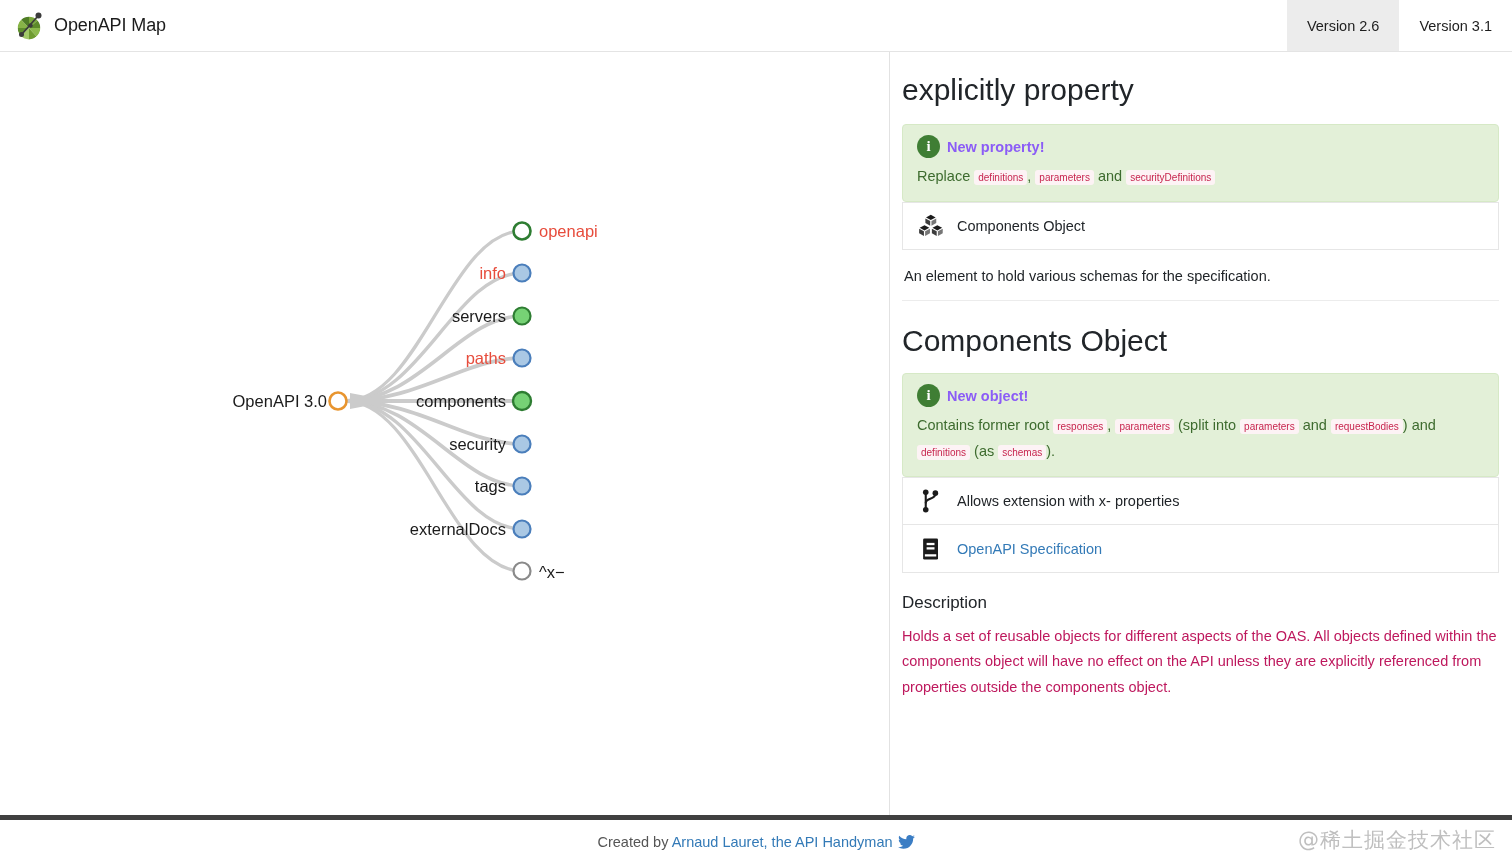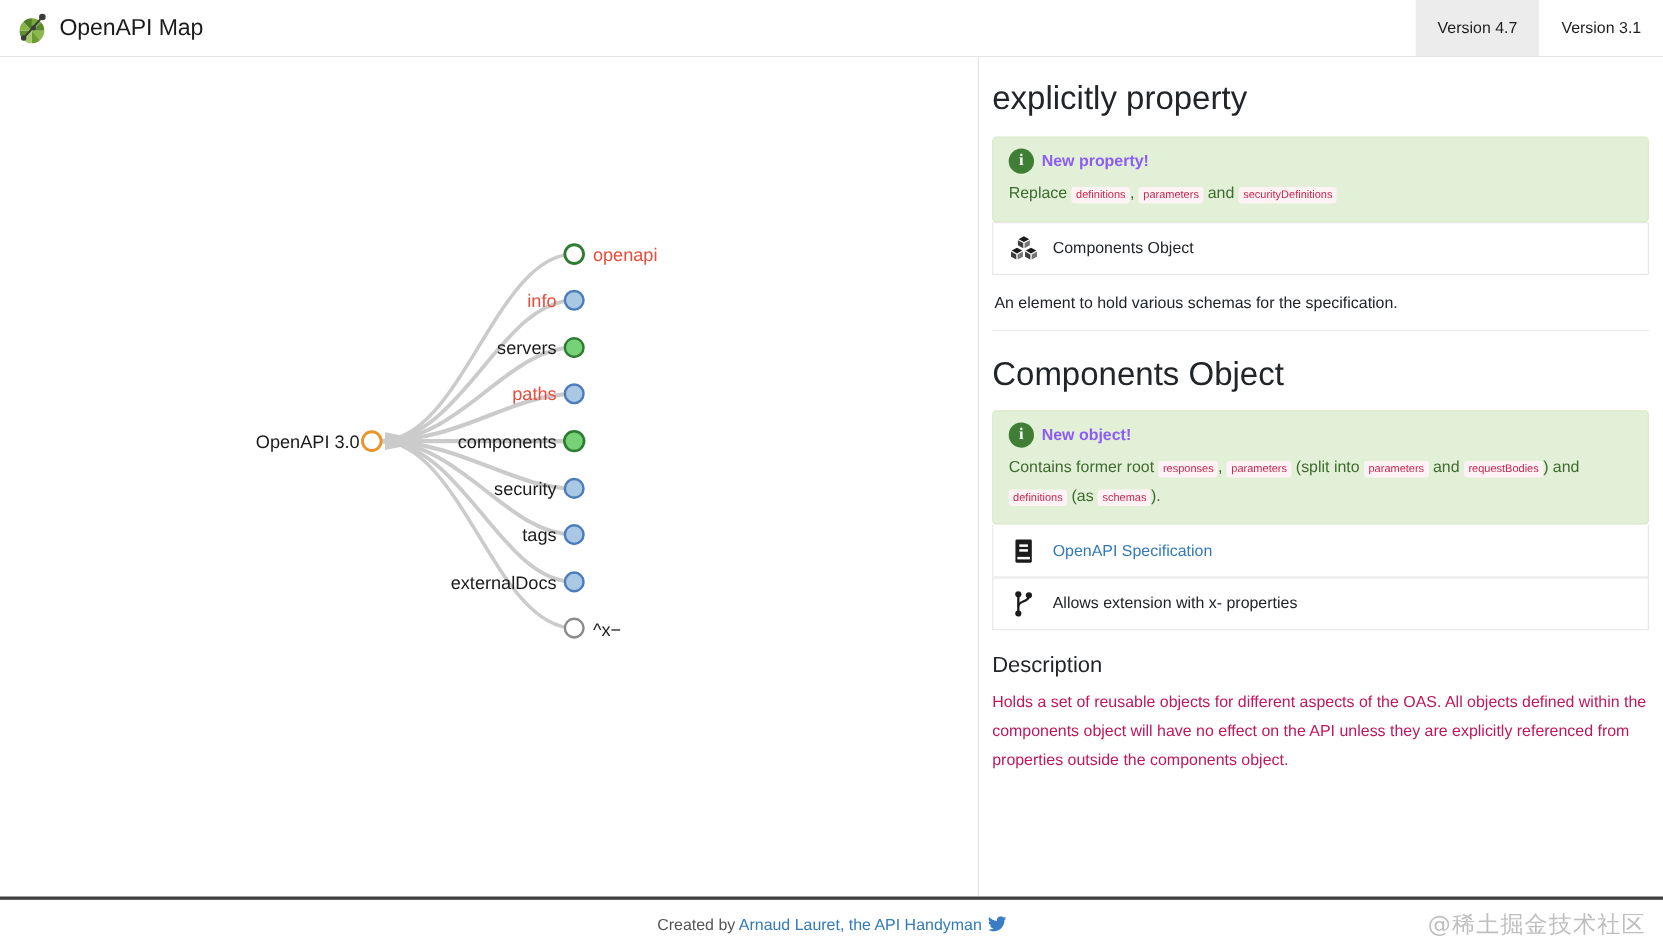--- a/index.html
+++ b/index.html
@@ -19,21 +19,21 @@
     background: #ffffff;
     border-bottom: 1px solid #e4e4e4;
     display: flex; align-items: stretch;
   }
   .brand {
     display: flex; align-items: center; gap: 8px;
     padding-left: 14px;
     flex: 0 0 auto;
   }
   .brand-logo { width: 32px; height: 32px; display: block; }
-  .brand-title { font-size: 21px; color: #1b1b1b; letter-spacing: -0.1px; }
+  .brand-title { font-size: 18px; color: #1b1b1b; letter-spacing: -0.1px; }
 
   .nav-tabs {
     margin-left: auto; display: flex; align-items: stretch; height: 100%;
   }
   .nav-tab {
     display: flex; align-items: center; justify-content: center;
     padding: 0 20px;
     font-size: 14.5px; color: #1e1e1e;
     cursor: pointer; height: 100%;
     white-space: nowrap;
@@ -64,21 +64,21 @@
   h1.pane-title {
     font-size: 30px; font-weight: 400; color: #212529;
     margin: 0 0 16px 0; padding: 0 0 0 0;
     line-height: 1.2;
   }
   h2.section-title {
     font-size: 30px; font-weight: 400; color: #212529;
     margin: 22px 0 14px 0; line-height: 1.2;
   }
   h3.sub-title {
-    font-size: 20px; font-weight: 400; color: #212529;
+    font-size: 17px; font-weight: 400; color: #212529;
     margin: 20px 0 10px 0; line-height: 1.2;
   }
 
   .note {
     background: #e3f0d8;
     border: 1px solid #d6e9c6;
     border-radius: 4px;
     padding: 10px 14px 12px 14px;
     margin-bottom: 0;
   }
@@ -129,21 +129,21 @@
   }
 
   .desc-text {
     font-size: 14.5px; line-height: 1.78; color: #be185d;
     margin: 0; max-width: 600px;
   }
 
   
   .footer {
     position: absolute; left: 0; top: 815px; width: 1512px; height: 48px;
-    border-top: 3px solid #404040;
+    border-top: 5px solid #404040;
     display: flex; align-items: center; justify-content: center;
     background: #fff;
   }
   .footer-text { font-size: 14.5px; color: #555; }
   .footer-text a { color: #337ab7; text-decoration: none; }
   .tw-icon { vertical-align: -2px; margin-left: 5px; }
   .watermark {
     position: absolute; right: 16px; top: 826px;
     font-size: 21px; color: #bfbfbf;
     font-family: "DejaVu Sans", sans-serif;
@@ -177,21 +177,21 @@
         </g>
         <circle cx="30" cy="36" r="24" fill="none" stroke="#ffffff" stroke-width="2.5"></circle>
         <line x1="16" y1="48" x2="48" y2="12" stroke="#3b3b3b" stroke-width="3.4" stroke-linecap="round"></line>
         <circle cx="49" cy="11" r="6" fill="#3b3b3b"></circle>
         <circle cx="15" cy="49" r="5" fill="#3b3b3b"></circle>
         <circle cx="33" cy="31" r="4.5" fill="#3b3b3b"></circle>
       </svg>
       <span class="brand-title">OpenAPI Map</span>
     </div>
     <div class="nav-tabs">
-      <div class="nav-tab active">Version 4.7</div>
+      <div class="nav-tab active">Version 2.6</div>
       <div class="nav-tab">Version 3.1</div>
     </div>
   </div>
 
   <div class="content">
 
     <div class="map-pane">
       <svg class="map-svg" width="890" height="763" viewBox="0 0 890 763">
 
         <g fill="none" stroke="#cbcbcb" stroke-linecap="round">
@@ -300,41 +300,41 @@
         <div class="note-head">
           <span class="note-badge">i</span>
           <span class="note-head-text">New object!</span>
         </div>
         <div class="note-body">
           <span>Contains former root </span><code class="inline">responses</code><span>, </span><code class="inline">parameters</code><span> (split into </span><code class="inline">parameters</code><span> and </span><code class="inline">requestBodies</code><span>) and </span><code class="inline">definitions</code><span> (as </span><code class="inline">schemas</code><span>).</span>
         </div>
       </div>
 
       <div class="list-group">
-        <div class="list-row">
-          <svg class="row-icon" viewBox="0 0 32 32">
-            <rect x="7" y="4" width="17" height="24" rx="1.5" fill="#1b1b1b"></rect>
-            <rect x="11" y="9" width="9" height="2.6" fill="#ffffff"></rect>
-            <rect x="11" y="14" width="9" height="2.6" fill="#ffffff"></rect>
-            <rect x="9" y="22" width="13" height="2.6" fill="#ffffff"></rect>
-          </svg>
-          <a class="row-link" href="#">OpenAPI Specification</a>
-        </div>
         <div class="list-row first">
           <svg class="row-icon" viewBox="0 0 32 32">
             <g stroke="#1b1b1b" stroke-width="2.4" fill="none" stroke-linecap="round">
               <line x1="10" y1="7" x2="10" y2="25"></line>
               <path d="M21 8 C21 14 10 13 10 18"></path>
             </g>
             <circle cx="10" cy="6" r="3.2" fill="#1b1b1b"></circle>
             <circle cx="10" cy="26" r="3.2" fill="#1b1b1b"></circle>
             <circle cx="21" cy="7" r="3.2" fill="#1b1b1b"></circle>
           </svg>
           <span>Allows extension with x- properties</span>
         </div>
+        <div class="list-row">
+          <svg class="row-icon" viewBox="0 0 32 32">
+            <rect x="7" y="4" width="17" height="24" rx="1.5" fill="#1b1b1b"></rect>
+            <rect x="11" y="9" width="9" height="2.6" fill="#ffffff"></rect>
+            <rect x="11" y="14" width="9" height="2.6" fill="#ffffff"></rect>
+            <rect x="9" y="22" width="13" height="2.6" fill="#ffffff"></rect>
+          </svg>
+          <a class="row-link" href="#">OpenAPI Specification</a>
+        </div>
       </div>
 
       <h3 class="sub-title">Description</h3>
       <p class="desc-text">Holds a set of reusable objects for different aspects of the OAS. All objects defined within the components object will have no effect on the API unless they are explicitly referenced from properties outside the components object.</p>
 
     </div>
   </div>
 
   <div class="footer">
     <div class="footer-text">

